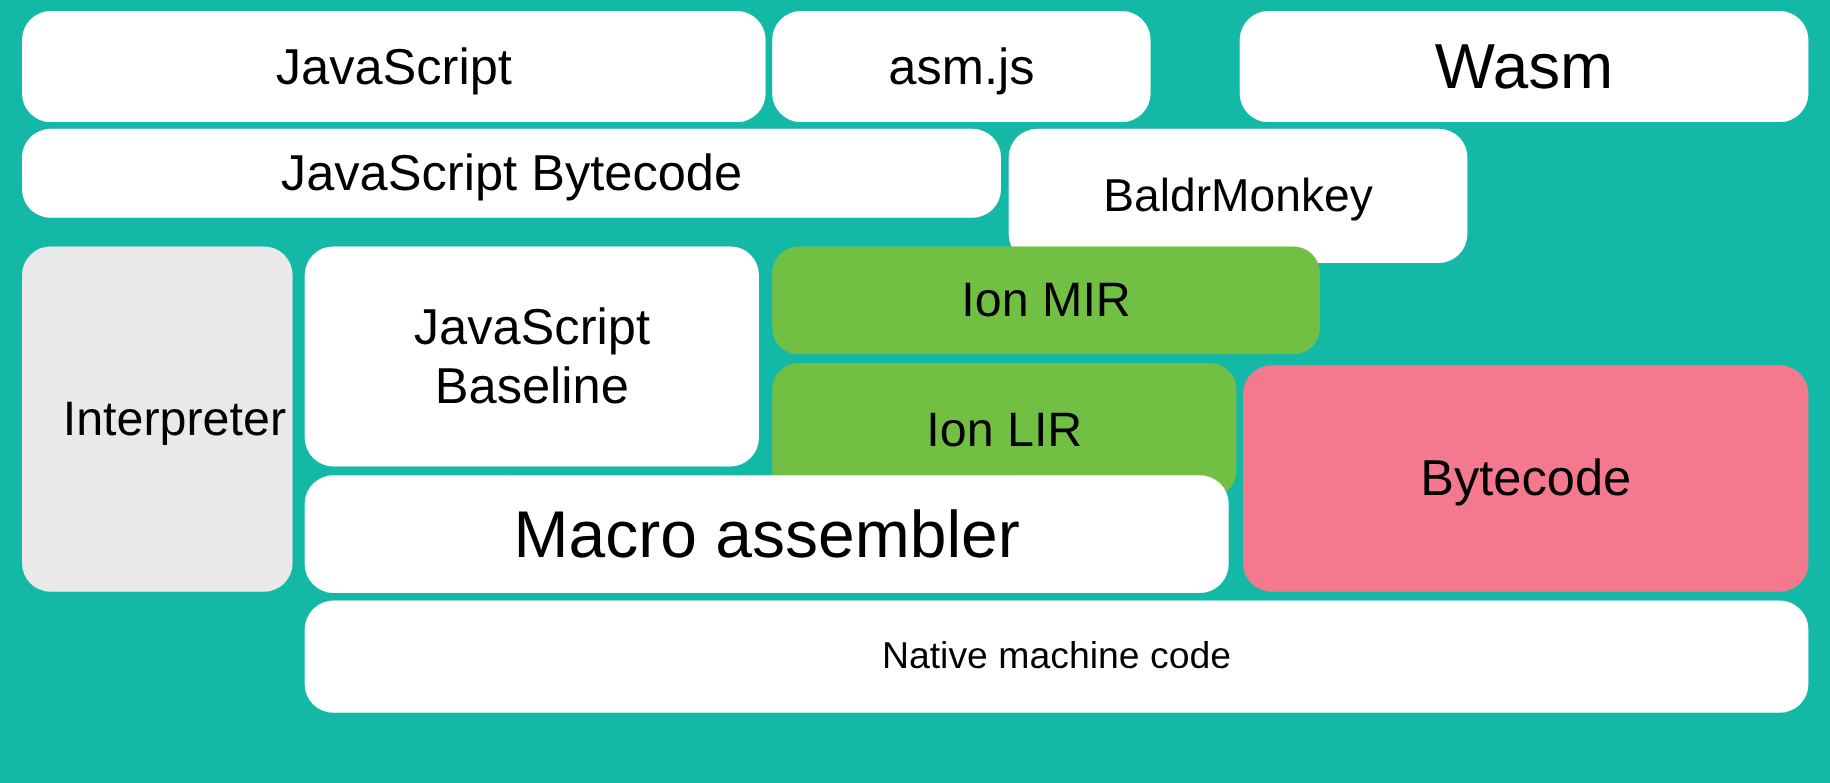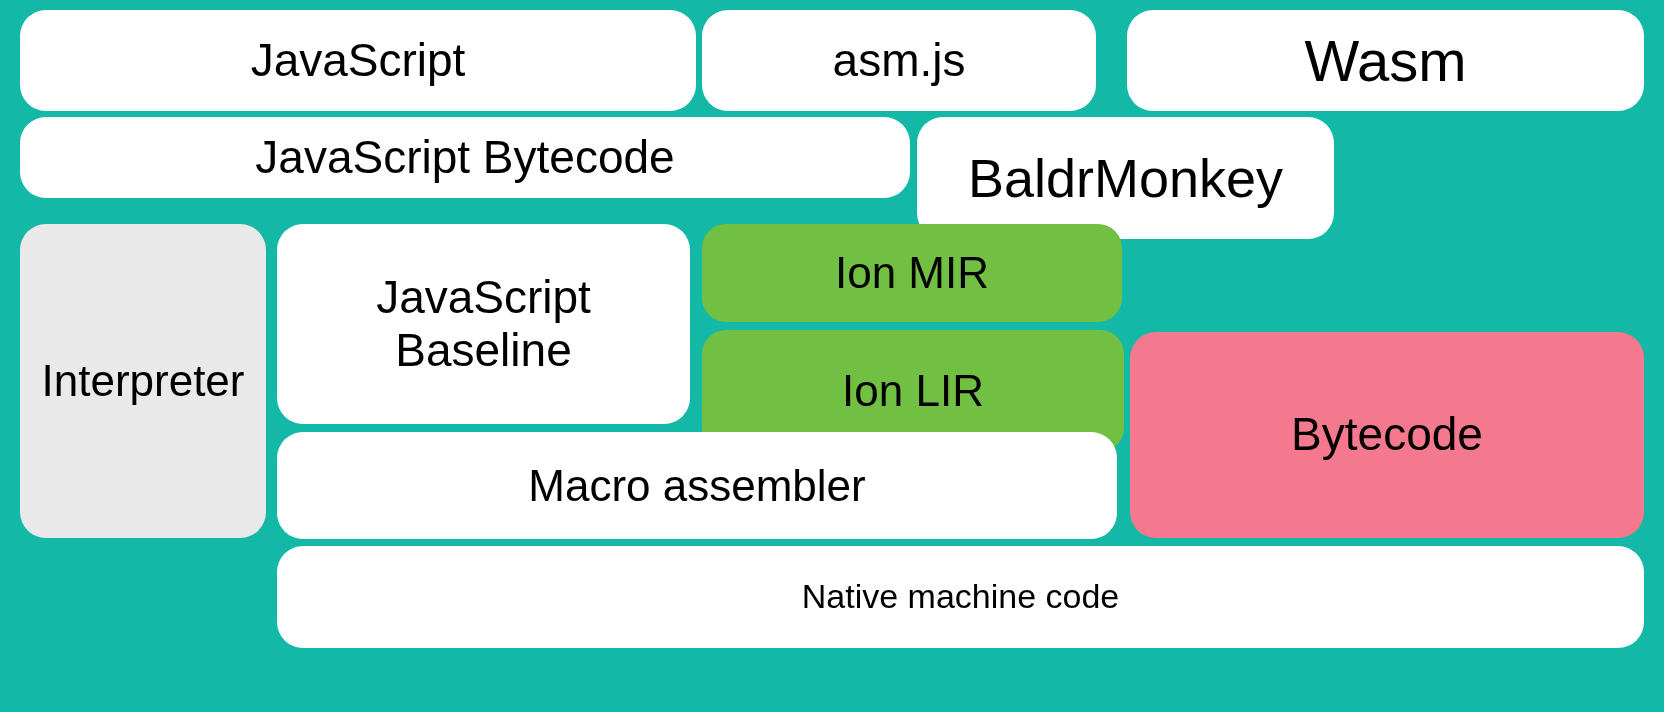--- a/index.html
+++ b/index.html
@@ -30,40 +30,40 @@
     white-space: pre-line;
     user-select: none;
   }
   .node .lbl {
     display: block;
     padding: 0 6px;
   }
 
   
   .fill-white { background: #ffffff; }
-  .fill-gray  { background: #e9e9e9; }
+  .fill-gray  { background: #e9e9e9; justify-content: flex-end; }
   .fill-green { background: #72c043; }
   .fill-red   { background: #f4798f; }
 
   
   #n-javascript   { left: 20px;   top: 10px;  width: 676px;  height: 101px; font-size: 46px; }
-  #n-asmjs        { left: 702px;  top: 10px;  width: 394px;  height: 101px; font-size: 46px; }
+  #n-asmjs        { left: 702px;  top: 10px;  width: 344px;  height: 101px; font-size: 46px; }
   #n-wasm         { left: 1127px; top: 10px;  width: 517px;  height: 101px; font-size: 58px; }
 
   
   #n-js-bytecode  { left: 20px;   top: 117px; width: 890px;  height: 81px; font-size: 46px; }
-  #n-baldrmonkey  { left: 917px;  top: 117px; width: 417px;  height: 122px; font-size: 54px; }
+  #n-baldrmonkey  { left: 917px;  top: 117px; width: 417px;  height: 122px; font-size: 42px; }
 
   
   #n-interpreter  { left: 20px;   top: 224px; width: 246px;  height: 314px; font-size: 44px; }
   #n-js-baseline  { left: 277px;  top: 224px; width: 413px;  height: 200px; font-size: 46px; }
-  #n-ion-mir      { left: 702px;  top: 224px; width: 420px;  height: 98px;  font-size: 44px; border-radius: 24px; }
+  #n-ion-mir      { left: 702px;  top: 224px; width: 498px;  height: 98px;  font-size: 44px; border-radius: 24px; }
   #n-ion-lir      { left: 702px;  top: 330px; width: 422px;  height: 122px;  font-size: 44px; border-radius: 24px; }
   #n-cranelift    { left: 1130px; top: 332px; width: 514px;  height: 206px; font-size: 46px; }
-  #n-macro-asm    { left: 277px;  top: 432px; width: 840px;  height: 107px; font-size: 44px; }
+  #n-macro-asm    { left: 277px;  top: 432px; width: 840px;  height: 107px; font-size: 60px; }
 
   
   #n-native-code  { left: 277px;  top: 546px; width: 1367px; height: 102px; font-size: 34px; }
 </style>
 </head>
 <body>
 
 <div id="diagram">
 
   <div class="node fill-white" id="n-javascript">

